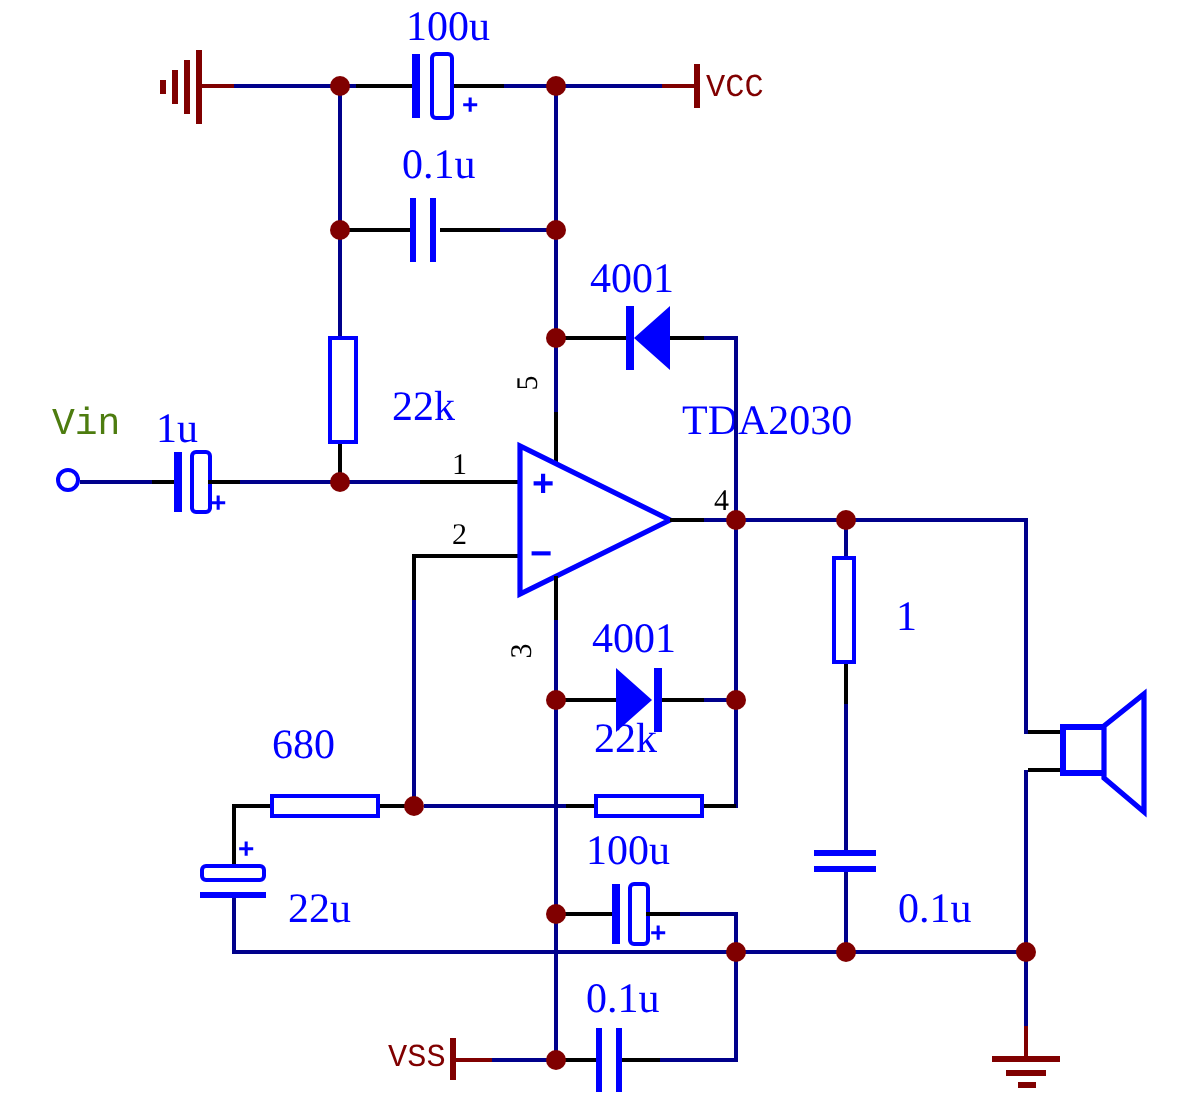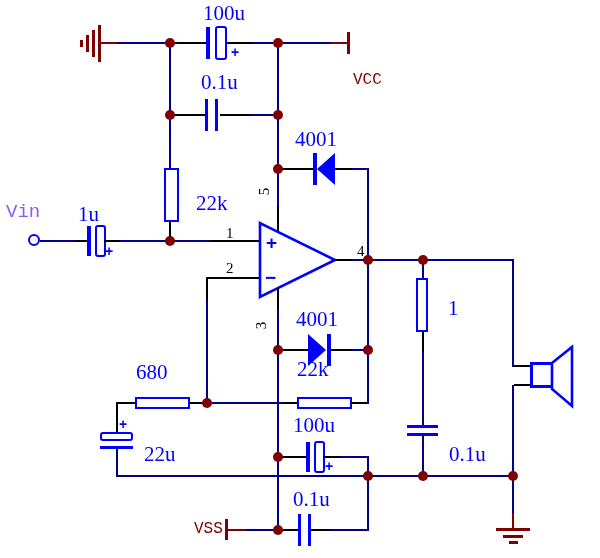--- a/index.html
+++ b/index.html
@@ -12,22 +12,22 @@
   .res{position:absolute;border:2px solid #0000FF;background:#fff;}
   .plate{position:absolute;background:#0000FF;}
   .eplate{position:absolute;border:2px solid #0000FF;border-radius:3px;background:#fff;}
   .lbl{position:absolute;font-family:"Liberation Serif",serif;font-size:21px;color:#0000FF;
        white-space:nowrap;line-height:1;}
   .pinnum{position:absolute;font-family:"Liberation Serif",serif;font-size:15px;color:#000;
           line-height:1;white-space:nowrap;}
   .rot{transform:rotate(-90deg);transform-origin:center;}
   .pwr{position:absolute;font-family:"Liberation Mono",monospace;font-size:16px;color:#800000;
        line-height:1;white-space:nowrap;}
-  .vin{position:absolute;font-family:"Liberation Mono",monospace;font-size:19px;color:#8b5cf6;
-       line-height:1;white-space:nowrap;}
+  .vin{position:absolute;font-family:"Liberation Mono",monospace;font-size:19px;color:#4d7c0f;
+       line-height:1;white-space:nowrap;margin-left:20px;}
   .pol{position:absolute;font-family:"Liberation Sans",sans-serif;font-weight:bold;font-size:14px;
        color:#0000FF;line-height:1;}
   .opsign{position:absolute;font-family:"Liberation Sans",sans-serif;font-weight:bold;font-size:19px;
           color:#0000FF;line-height:1;}
   .tri-left{position:absolute;width:0;height:0;border-top:16px solid transparent;
             border-bottom:16px solid transparent;border-right:18px solid #0000FF;}
   .tri-right{position:absolute;width:0;height:0;border-top:16px solid transparent;
              border-bottom:16px solid transparent;border-left:18px solid #0000FF;}
   .ring{position:absolute;width:8px;height:8px;border:2px solid #0000FF;border-radius:50%;background:#fff;}
   svg{position:absolute;overflow:visible;}
@@ -45,21 +45,21 @@
     <div class="wm" style="left:101px;top:42px;width:16px;height:2px;"></div>
   </div>
 
   <div class="w" style="left:117px;top:42px;width:61px;height:2px;"></div>
   <div class="wk" style="left:178px;top:42px;width:28px;height:2px;"></div>
   <div class="wk" style="left:227px;top:42px;width:25px;height:2px;"></div>
   <div class="w" style="left:252px;top:42px;width:27px;height:2px;"></div>
   <div class="w" style="left:279px;top:42px;width:52px;height:2px;"></div>
   <div class="wm" style="left:331px;top:42px;width:16px;height:2px;"></div>
   <div class="wm" style="left:347px;top:32px;width:3px;height:22px;"></div>
-  <div class="pwr" style="left:353px;top:36px;margin-top:36px;">VCC</div>
+  <div class="pwr" style="left:353px;top:36px;">VCC</div>
 
   <div>
     <div class="plate" style="left:206px;top:27px;width:4px;height:32px;"></div>
     <div class="eplate" style="left:215px;top:26px;width:8px;height:30px;"></div>
     <div class="pol" style="left:231px;top:45px;">+</div>
   </div>
   <div class="lbl" style="left:203px;top:3px;">100u</div>
 
   <div class="wk" style="left:172px;top:114px;width:33px;height:2px;"></div>
   <div class="wk" style="left:220px;top:114px;width:30px;height:2px;"></div>
@@ -108,20 +108,21 @@
   <div class="wk" style="left:208px;top:277px;width:52px;height:2px;"></div>
   <div class="wk" style="left:206px;top:277px;width:2px;height:23px;"></div>
   <div class="w" style="left:206px;top:300px;width:2px;height:104px;"></div>
   <div class="pinnum" style="left:226px;top:261px;">2</div>
 
   <svg style="left:257px;top:219px;" width="82" height="84" viewBox="0 0 82 84">
     <polygon points="3,4 3,78 78,41" fill="#ffffff" stroke="#0000FF" stroke-width="2.6"></polygon>
   </svg>
   <div class="opsign" style="left:266px;top:233px;">+</div>
   <div class="opsign" style="left:265px;top:268px;">−</div>
+  <div class="lbl" style="left:341px;top:200px;">TDA2030</div>
 
   <div class="wk" style="left:335px;top:259px;width:17px;height:2px;"></div>
   <div class="w" style="left:352px;top:259px;width:161px;height:2px;"></div>
   <div class="pinnum" style="left:357px;top:244px;">4</div>
 
   <div class="w" style="left:367px;top:169px;width:2px;height:235px;"></div>
 
   <div class="wk" style="left:277px;top:288px;width:2px;height:22px;"></div>
   <div class="w" style="left:277px;top:310px;width:2px;height:221px;"></div>
   <div class="pinnum rot" style="left:258px;top:318px;">3</div>

